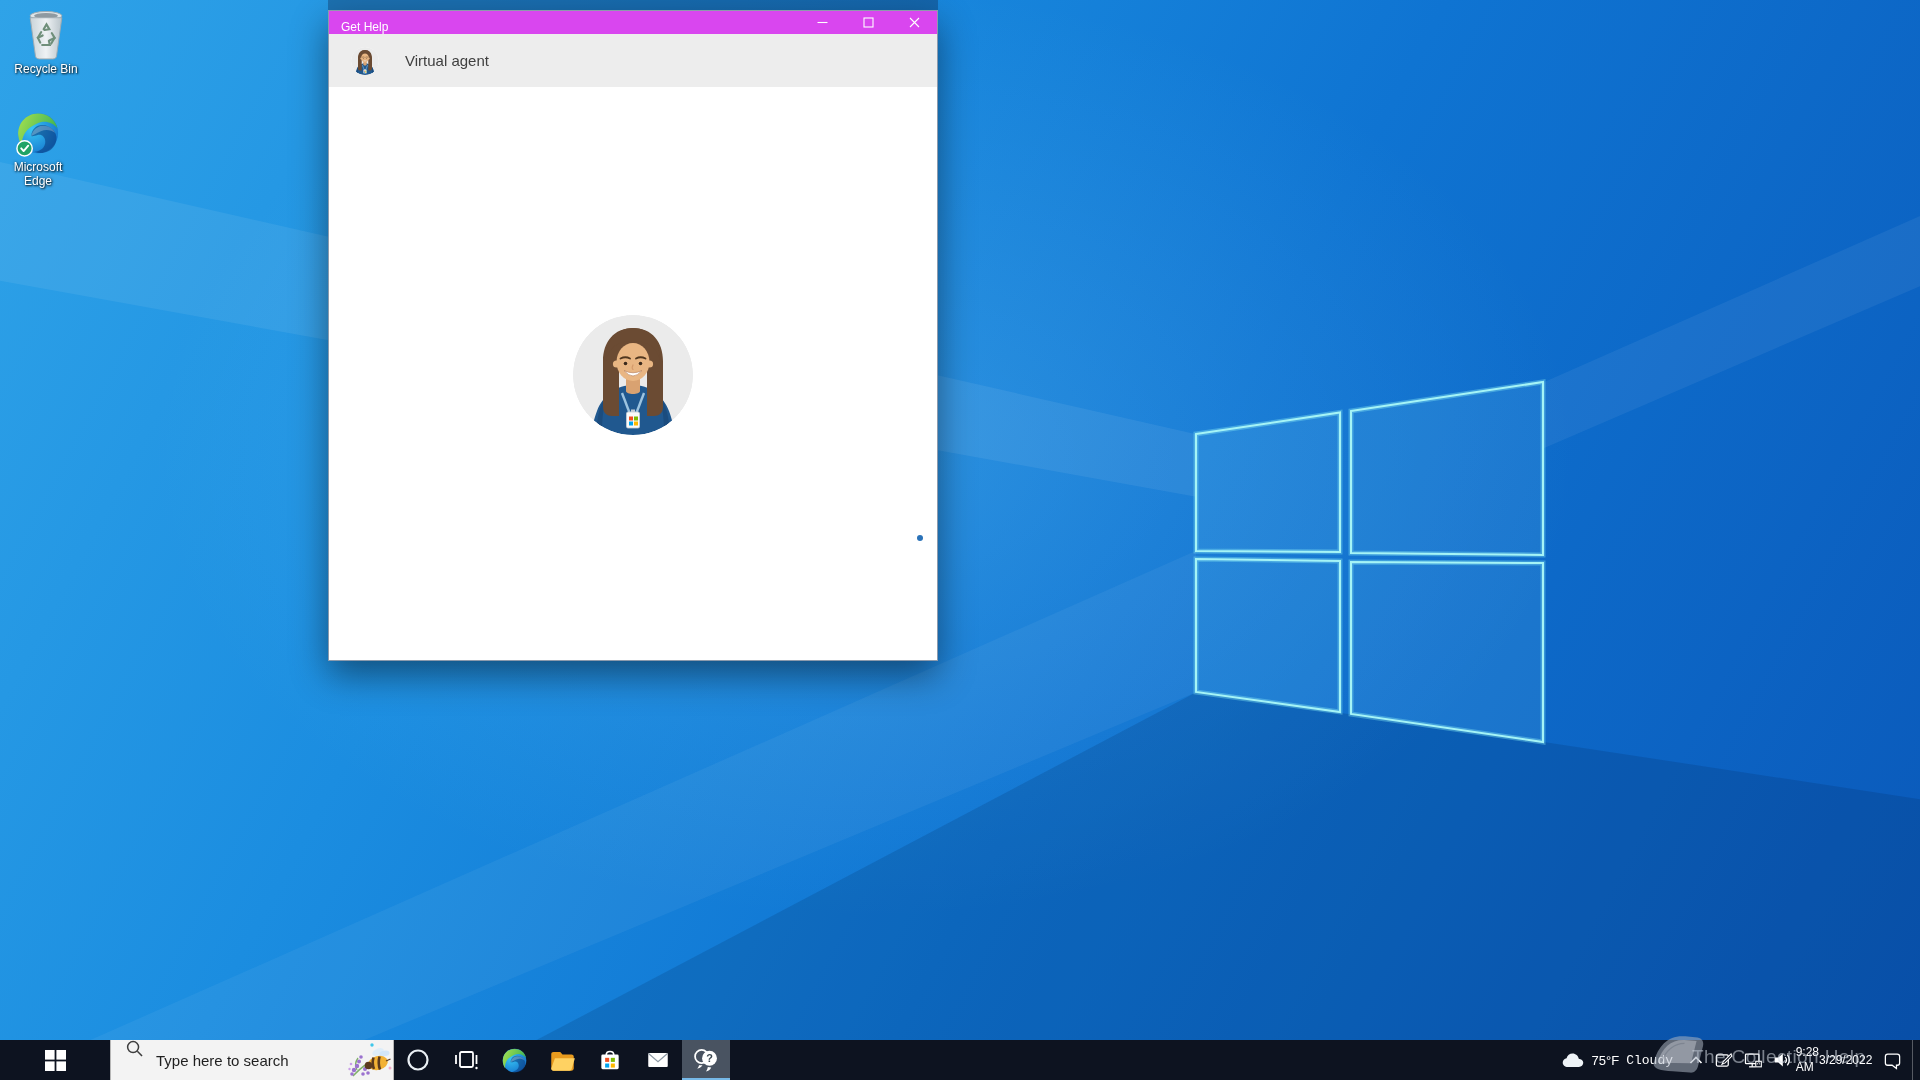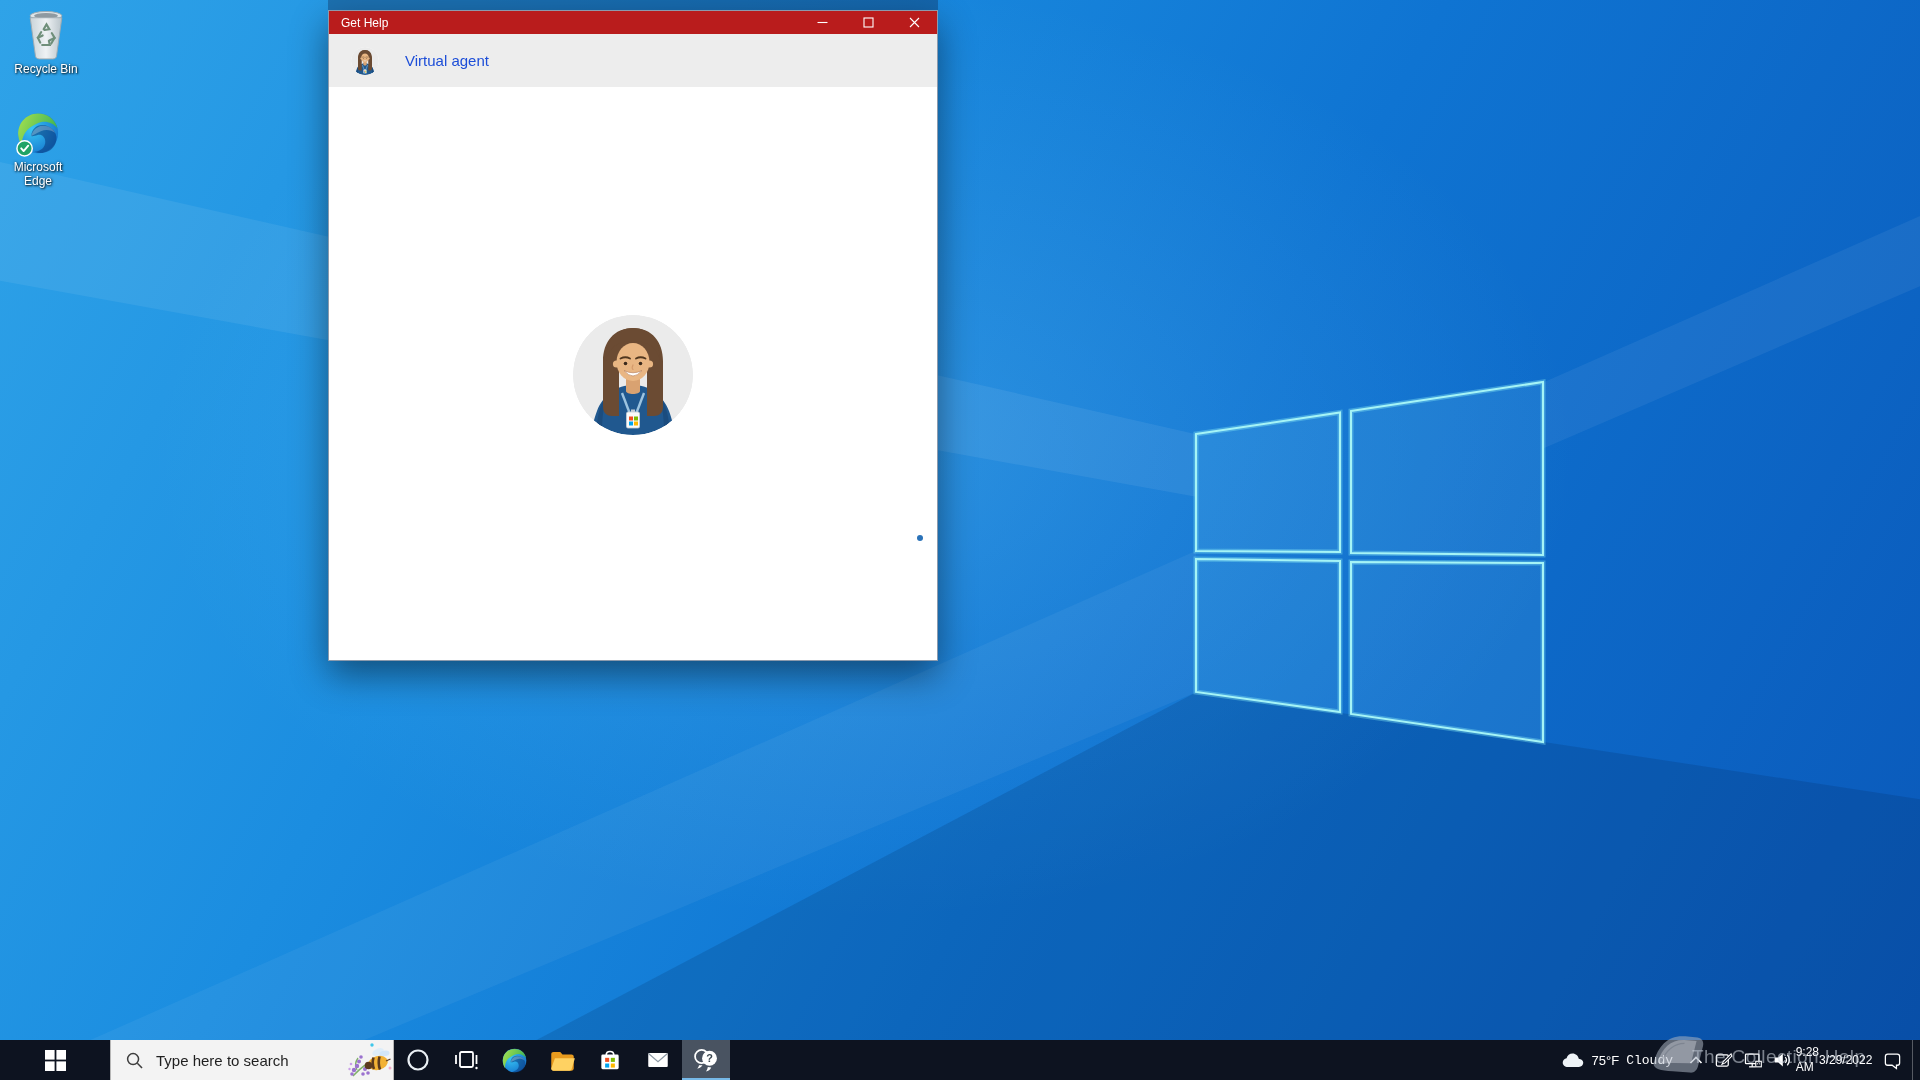--- a/index.html
+++ b/index.html
@@ -31,40 +31,40 @@
   }
   .icon-recycle { left:14px; top:8px; }
   .icon-edge    { left:6px; top:110px; }
 
   
   .window {
     position:absolute; left:328px; top:10px; width:610px; height:651px;
     background:#fff; border:1px solid rgba(0,30,70,0.45);
     box-shadow:0 -10px 0 0 rgba(16,50,95,0.40), 0 14px 34px rgba(0,0,0,0.45);
   }
-  .titlebar { height:23px; background:#b91c1c; display:flex; align-items:center; color:#fff; }
+  .titlebar { height:23px; background:#d946ef; display:flex; align-items:flex-end; color:#fff; }
   .titlebar .t-text { font-size:12px; padding-left:12px; flex:1; }
   .win-ctrls { display:flex; height:100%; }
   .win-ctrl { width:46px; height:100%; display:flex; align-items:center; justify-content:center; }
   .va-header { height:53px; background:#ededed; display:flex; align-items:center; padding-left:22px; }
   .va-header .mini-av { width:28px; height:28px; border-radius:50%; overflow:hidden; flex:0 0 auto; }
-  .va-header .va-label { margin-left:26px; font-size:15px; color:#1d4ed8; }
+  .va-header .va-label { margin-left:26px; font-size:15px; color:#404040; }
   .win-content { position:relative; height:573px; background:#fff; overflow:hidden; }
   .big-avatar { position:absolute; left:50%; top:228px; width:120px; height:120px; margin-left:-60px; border-radius:50%; overflow:hidden; }
   .loading-dot { position:absolute; left:588px; top:448px; width:6px; height:6px; border-radius:50%; background:#2a72b8; }
 
   
   .taskbar {
     position:absolute; left:0; bottom:0; width:1920px; height:40px;
     background:#0d1320; display:flex; align-items:stretch; z-index:10; color:#fff;
   }
   .tb-btn { width:48px; display:flex; align-items:center; justify-content:center; position:relative; }
   .tb-start { width:110px; }
   .tb-search {
-    width:284px; background:#f3f3f3; display:flex; align-items:center;
+    width:284px; background:#f3f3f3; display:flex; 
     padding-left:15px; border:1px solid rgba(0,0,0,0.25); border-bottom:none; border-top:none;
   }
   .tb-search input {
     border:none; outline:none; background:transparent; font-family:inherit;
     font-size:15px; color:#1f1f1f; width:160px; margin-left:13px; padding:0;
   }
   .tb-search input::placeholder { color:#1f1f1f; opacity:1; }
   .bee-art { margin-left:auto; flex:0 0 auto; }
   .tb-app-active { background:rgba(140,155,170,0.48); }
   .tb-app-active .underline { position:absolute; left:0; right:0; bottom:0; height:2px; background:#76b9e8; }

